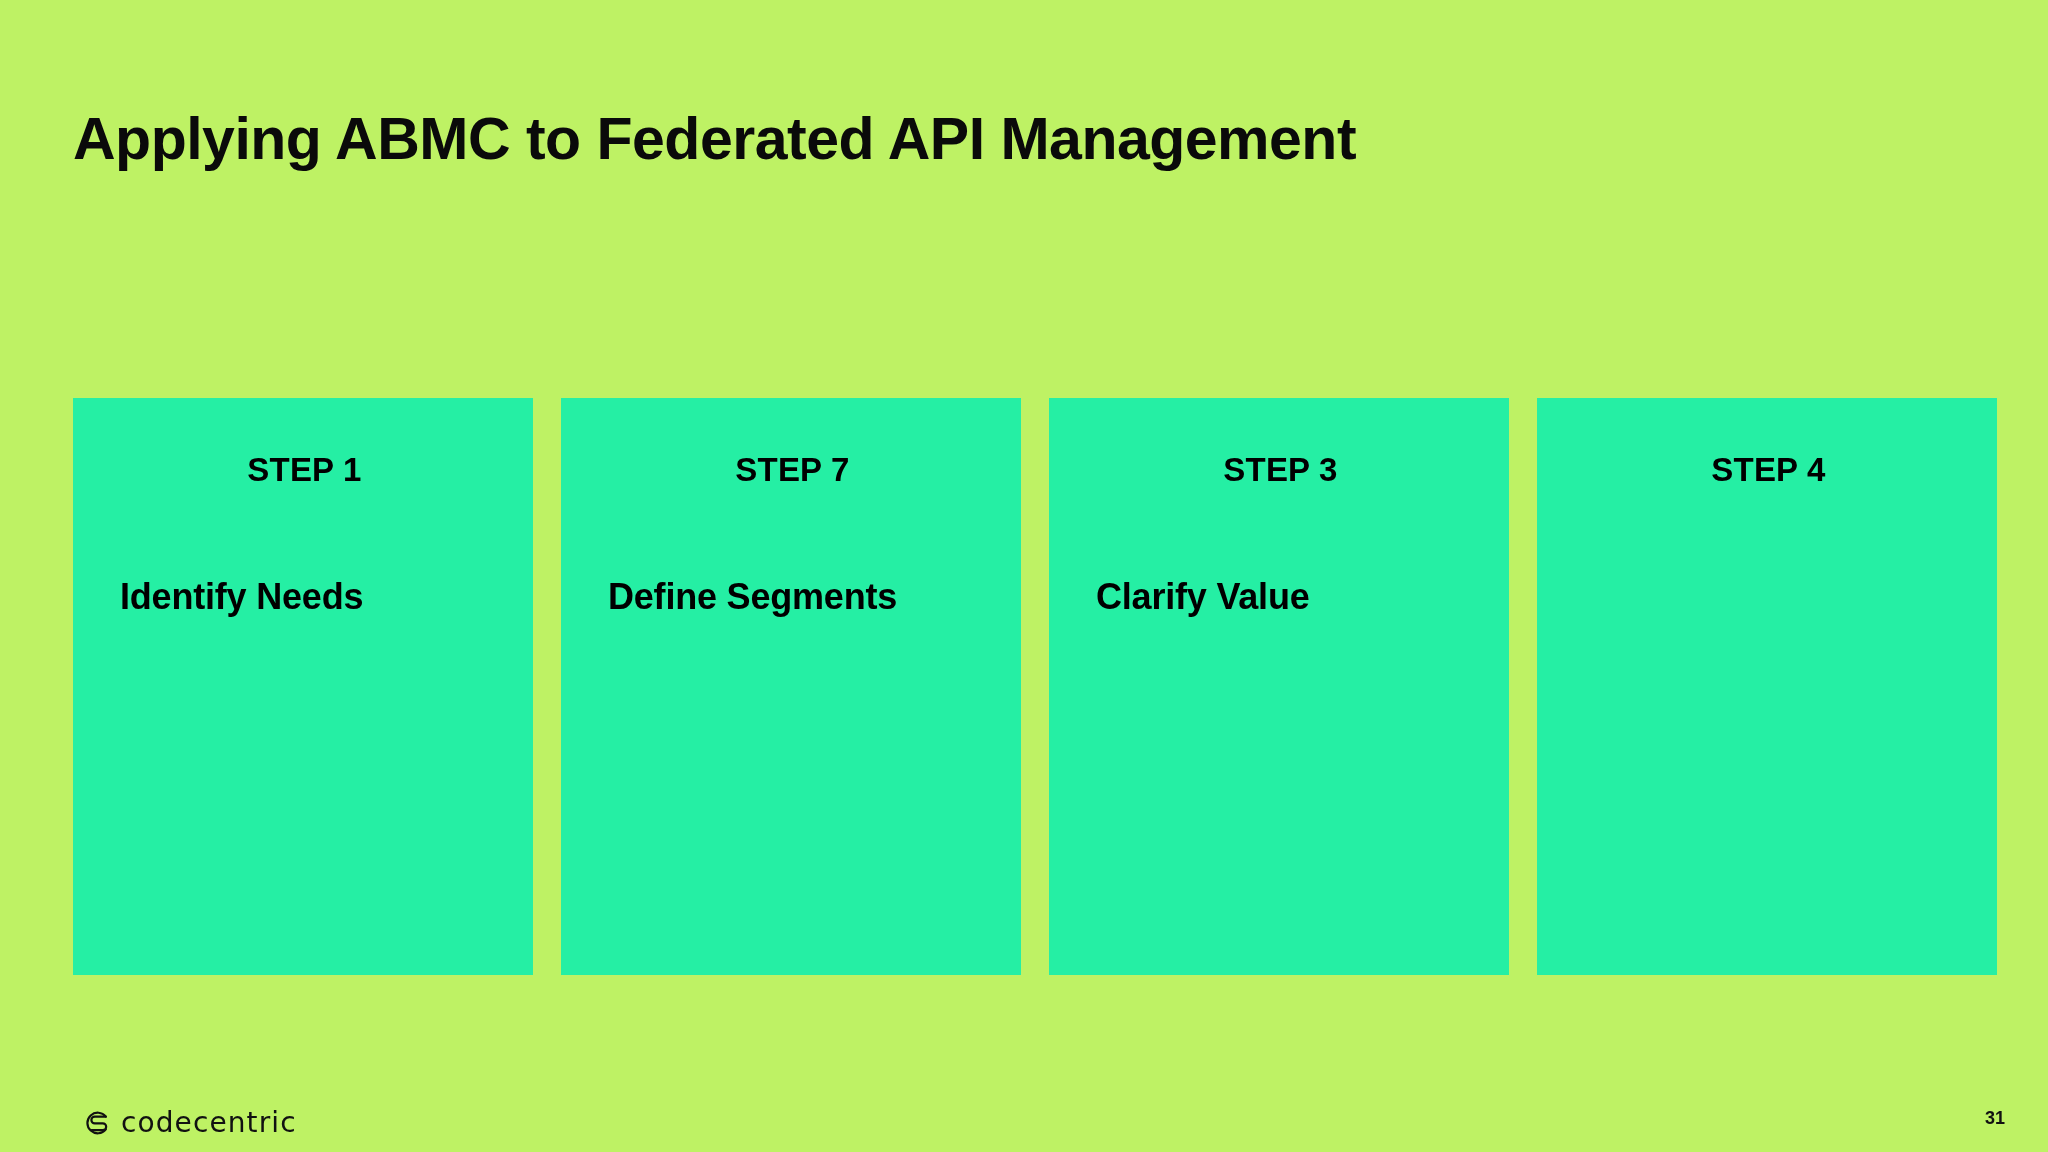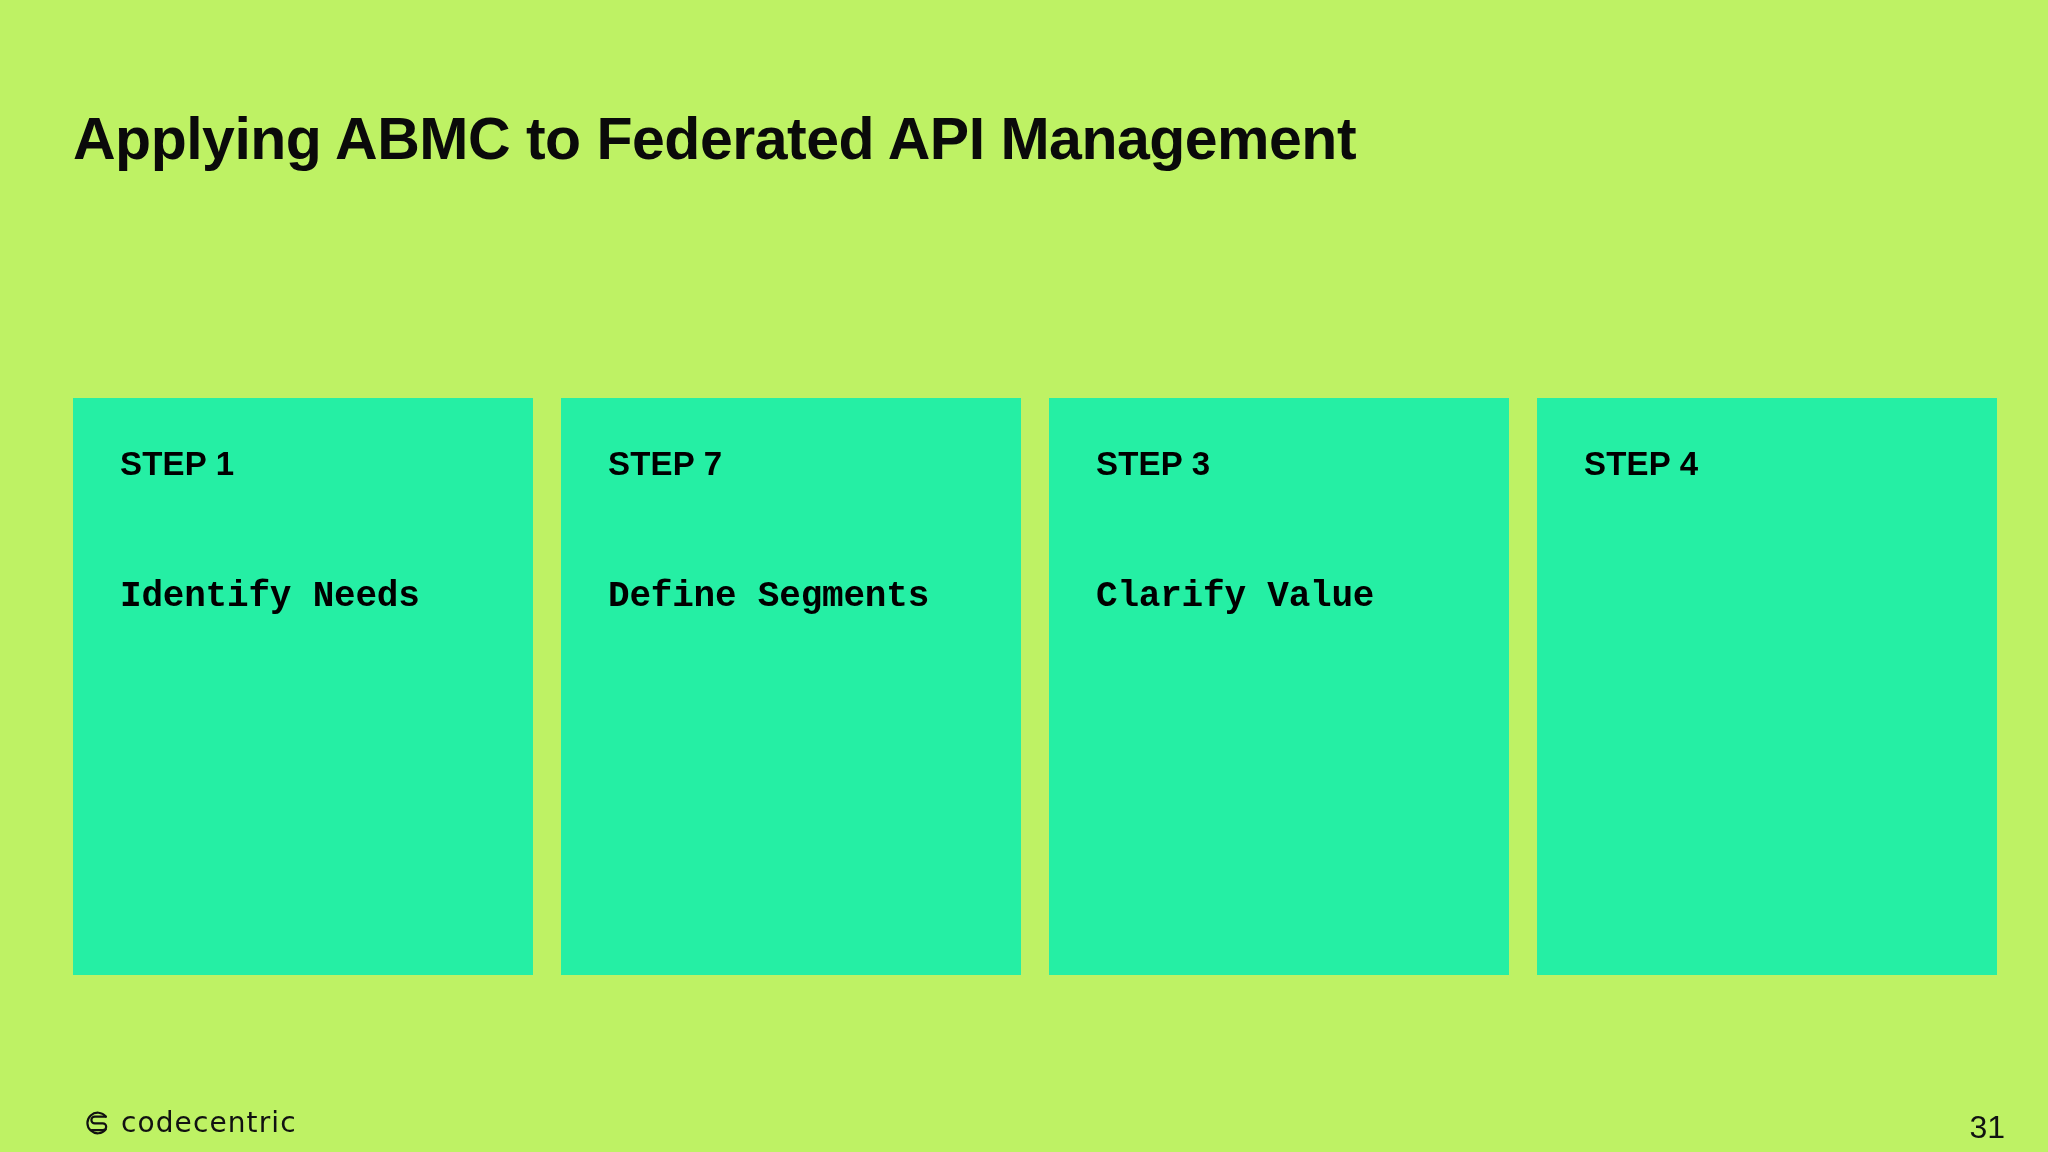--- a/index.html
+++ b/index.html
@@ -57,36 +57,36 @@
     box-sizing: border-box;
     padding: 48px 44px 0 47px;
   }
 
   .step-kicker {
     font-size: 33px;
     font-weight: 700;
     letter-spacing: 0.2px;
     color: #000000;
     line-height: 1.1;
-    margin: 0;
+    margin: 6px;
+    text-align: center;
   }
 
   .step-title {
     margin: 0;
     position: absolute;
     left: 47px;
     top: 176px;
     right: 24px;
     font-size: 36px;
     font-weight: 700;
     letter-spacing: -0.2px;
     color: #000000;
     line-height: 1.28;
     white-space: pre-line;
-    font-family: Liberation Mono, monospace;
   }
 
   
   .footer {
     position: absolute;
     left: 0;
     top: 1098px;
     width: 2048px;
     height: 54px;
     margin-left: 8px;
@@ -115,22 +115,22 @@
     letter-spacing: 1.1px;
     color: #111111;
     line-height: 1;
     font-family: "DejaVu Sans", sans-serif;
   }
 
   .page-number {
     position: absolute;
     right: 51px;
     top: 10px;
-    font-size: 32px;
-    font-weight: 400;
+    font-size: 18px;
+    font-weight: 700;
     color: #111111;
     line-height: 1.2;
     text-align: right;
   }
 </style>
 </head>
 <body>
 
 <div class="slide">
 

